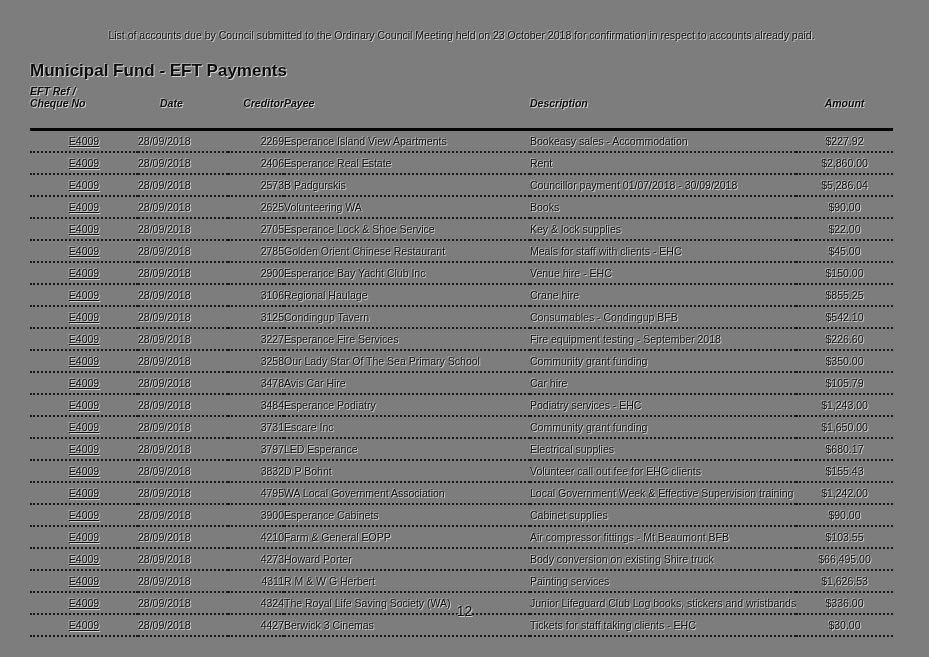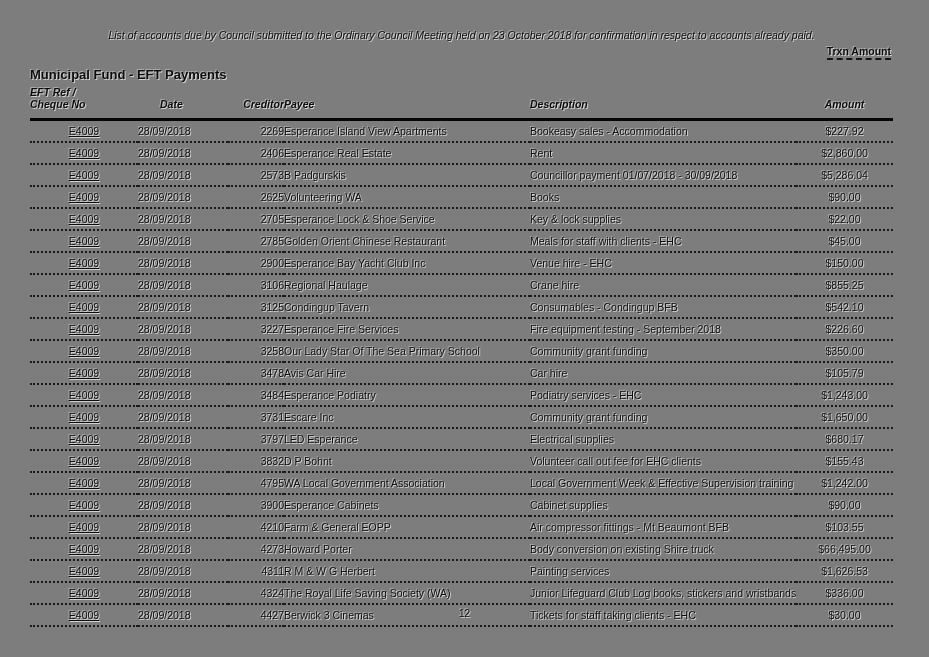--- a/index.html
+++ b/index.html
@@ -15,45 +15,44 @@
   .page{ padding:20px 36px 0 30px; }
   .doc-title{
     text-align:center;
     font-size:15px;font-weight:bold;
     margin-top:6px;
   }
   .doc-subtitle{
     text-align:center;
     font-size:10.5px;
     margin-top:9px;
-    font-style:italic;
   }
   .trxn-label{
     text-align:right;
     font-size:10.5px;font-weight:bold;
     margin-top:4px;
     padding-right:2px;
   }
   .trxn-label span{ border-bottom:2px dashed #161616; padding-bottom:1px;}
   .section-heading{
-    font-size:13px;font-weight:bold;
-    margin-top:10px;
+    font-size:17px;font-weight:bold;
+    margin-top:20px;
   }
   table.pay{
     border-collapse:collapse;
     table-layout:fixed;
     width:863px;
     margin-top:4px;
     font-size:10.5px;
   }
   table.pay th{
     font-weight:bold;font-style:italic;
     text-align:left;
     vertical-align:bottom;
-    padding:0 0 8px 0;
+    padding:0 0 19px 0;
     border-bottom:3px solid #050505;
     line-height:1.15;
   }
   table.pay th.num, table.pay td.num{ text-align:right; }
   table.pay th.amount, table.pay td.amount{ text-align:center; }
   table.pay td{
     padding:3px 0 3px 0;
     border-bottom:2px dotted #1a1a1a;
     white-space:nowrap;
     overflow:hidden;
@@ -66,34 +65,31 @@
   col.c-desc{width:266px;}
   col.c-amt{width:97px;}
   td.ref{ text-align:center; padding-right:4px;text-decoration:underline;}
   td.date{ padding-left:22px;}
   td.payee{ padding-left:5px;}
   th.payee{ padding-left:5px;}
   .page-number{
     position:absolute;
     bottom:38px;left:0;right:0;
     text-align:center;
-    font-size:10px;
+    font-size:14px;
   }
 </style>
 </head>
 <body>
 
 <div class="page">
 
 
   <div class="doc-subtitle ghost">List of accounts due by Council submitted to the Ordinary Council Meeting held on 23 October 2018 for confirmation in respect to accounts already paid.</div>
 
-  <div class="trxn-label ghost">
-    <span>Trxn Amount</span>
-  </div>
 
   <div class="section-heading ghost">Municipal Fund - EFT Payments</div>
 
   <table class="pay ghost">
     <colgroup>
       <col class="c-ref">
         <col class="c-date">
         <col class="c-cred">
       <col class="c-payee">
         <col class="c-desc">

